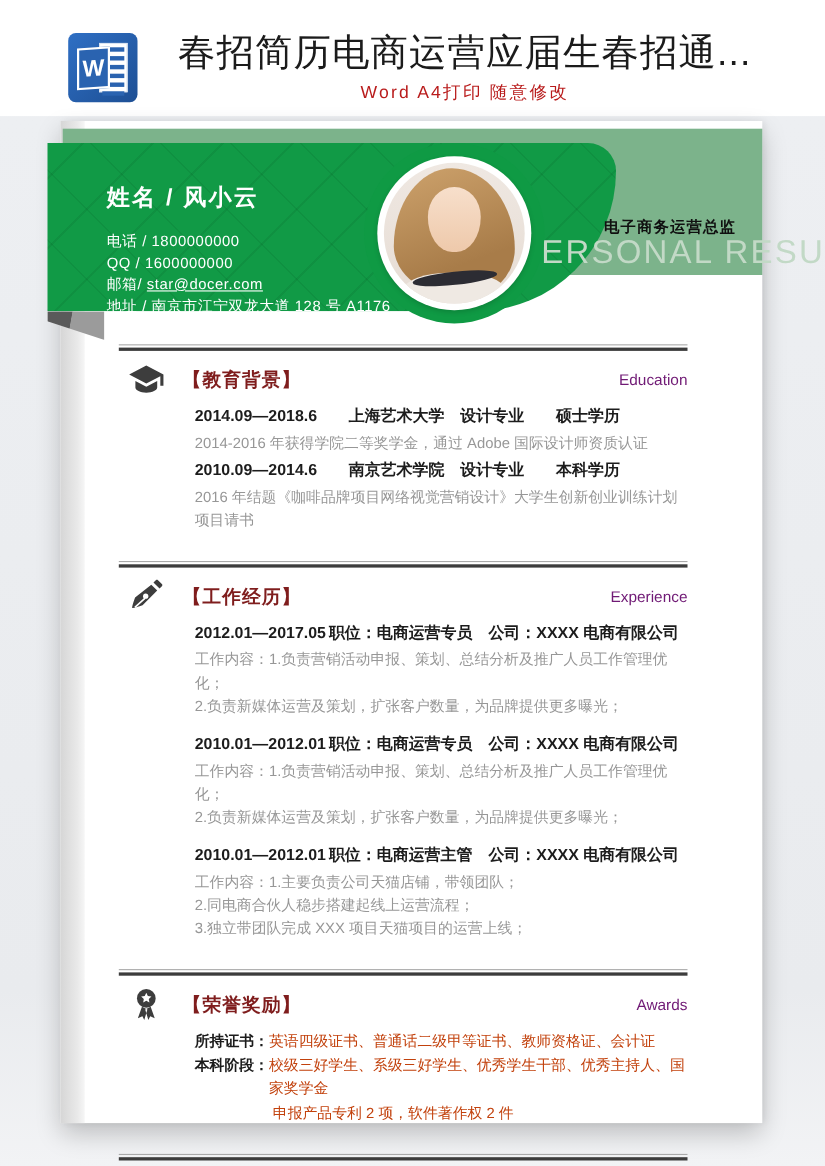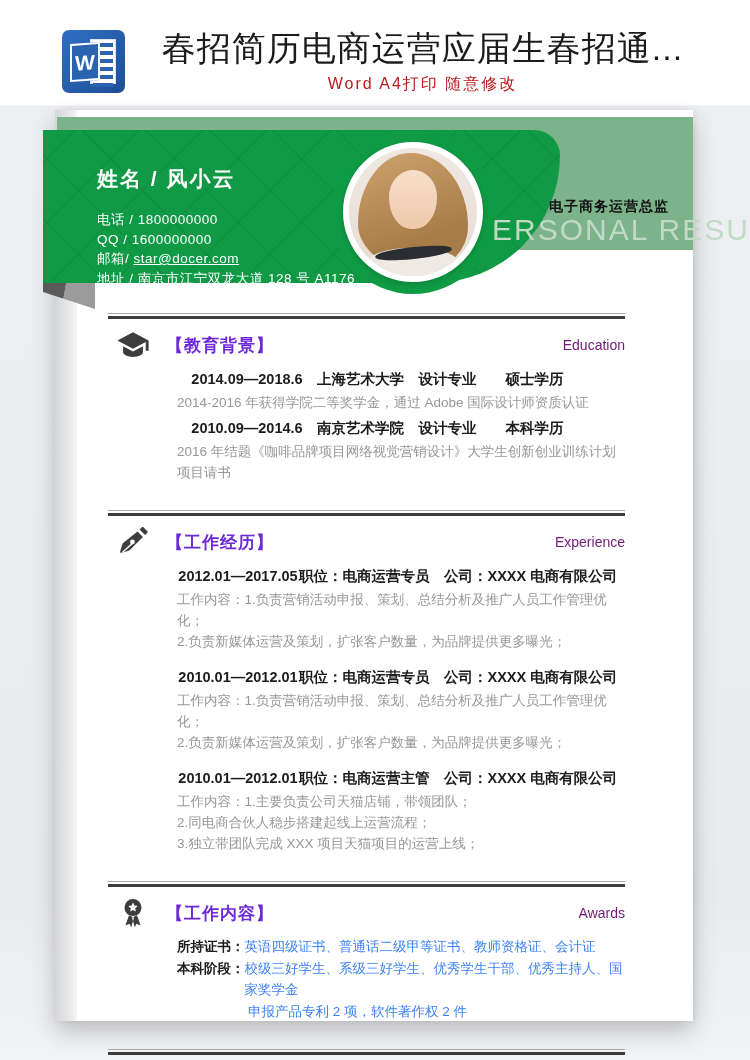--- a/index.html
+++ b/index.html
@@ -65,32 +65,32 @@
   .id-line { font-size:13.5px; line-height:19.5px; letter-spacing:.5px; }
   .id-line a { color:#fff; text-decoration:underline; }
   .role { position:absolute; left:450px; top:88px; z-index:7; font-size:14px; font-weight:bold; color:#101010; letter-spacing:1px;padding-left:44px; }
 
   
   .main { position:absolute; left:53px; top:203px; width:517px; z-index:2; }
   .rule { height:6px; border-top:1px solid #a9a9a9; border-bottom:3px solid #3c3c3c; }
   .sec-head { display:flex; align-items:center; margin:7px 0 4px 0; height:38px; }
   .sec-icon { width:38px; height:38px; margin-left:6px; display:flex; align-items:center; justify-content:center; flex:0 0 auto; }
   .sec-icon svg { width:34px; height:34px; }
-  .sec-title { font-size:17px; font-weight:bold; color:#6d28d9; margin-left:14px; letter-spacing:1px; }
+  .sec-title { font-size:17px; font-weight:bold; color:#7f1d1d; margin-left:14px; letter-spacing:1px; }
   .sec-label { margin-left:auto; font-size:14px; color:#701a75; }
   .sec-body { padding-left:69px; padding-bottom:10px; }
-  .b-row { display:flex; font-size:14.5px; font-weight:bold; color:#1c1c1c; margin:5px 0 3px 0; line-height:20px;text-align:center; }
+  .b-row { display:flex; font-size:14.5px; font-weight:bold; color:#1c1c1c; margin:5px 0 3px 0; line-height:20px; }
   .b-date { width:140px; flex:0 0 auto; }
   .b-date.exp { width:122px; }
   .d-row { font-size:13.5px; color:#979797; line-height:21px; }
   .entry { margin-bottom:15px; }
   .entry:last-child { margin-bottom:0; }
   .lab-row { display:flex; font-size:13.5px; line-height:21.5px; }
   .lab { font-weight:bold; color:#1c1c1c; white-space:pre; flex:0 0 auto; }
-  .txt { color:#3b82f6; }
+  .txt { color:#c2410c; }
   .lab-row.cont { padding-left:71px; }
   .section { margin-bottom:17px; }
 </style>
 </head>
 <body>
 
 <div class="listing">
   <div class="word-icon">
     <div class="doc">
         <i></i>
@@ -209,21 +209,21 @@
     <div class="section">
       <div class="rule"></div>
       <div class="sec-head">
         <div class="sec-icon">
           <svg viewBox="0 0 24 24">
             <path fill="#3d3d3d" d="m9.2 13.6-2.6 7.3 2.9-1.3 1.2 2.4 2-6.6zM14.8 13.6l2.6 7.3-2.9-1.3-1.2 2.4-2-6.6z"></path>
             <circle fill="#3d3d3d" cx="12" cy="8.2" r="6"></circle>
             <path fill="#ffffff" d="m12 4.6 1 2.1 2.3.3-1.7 1.6.4 2.3-2-1.1-2 1.1.4-2.3-1.7-1.6 2.3-.3z"></path>
           </svg>
         </div>
-        <div class="sec-title">【工作内容】</div>
+        <div class="sec-title">【荣誉奖励】</div>
         <div class="sec-label">Awards</div>
       </div>
       <div class="sec-body">
         <div class="lab-row">
           <span class="lab">所持证书：</span>
           <span class="txt">英语四级证书、普通话二级甲等证书、教师资格证、会计证</span>
         </div>
         <div class="lab-row">
           <span class="lab">本科阶段：</span>
           <span class="txt">校级三好学生、系级三好学生、优秀学生干部、优秀主持人、国家奖学金</span>

